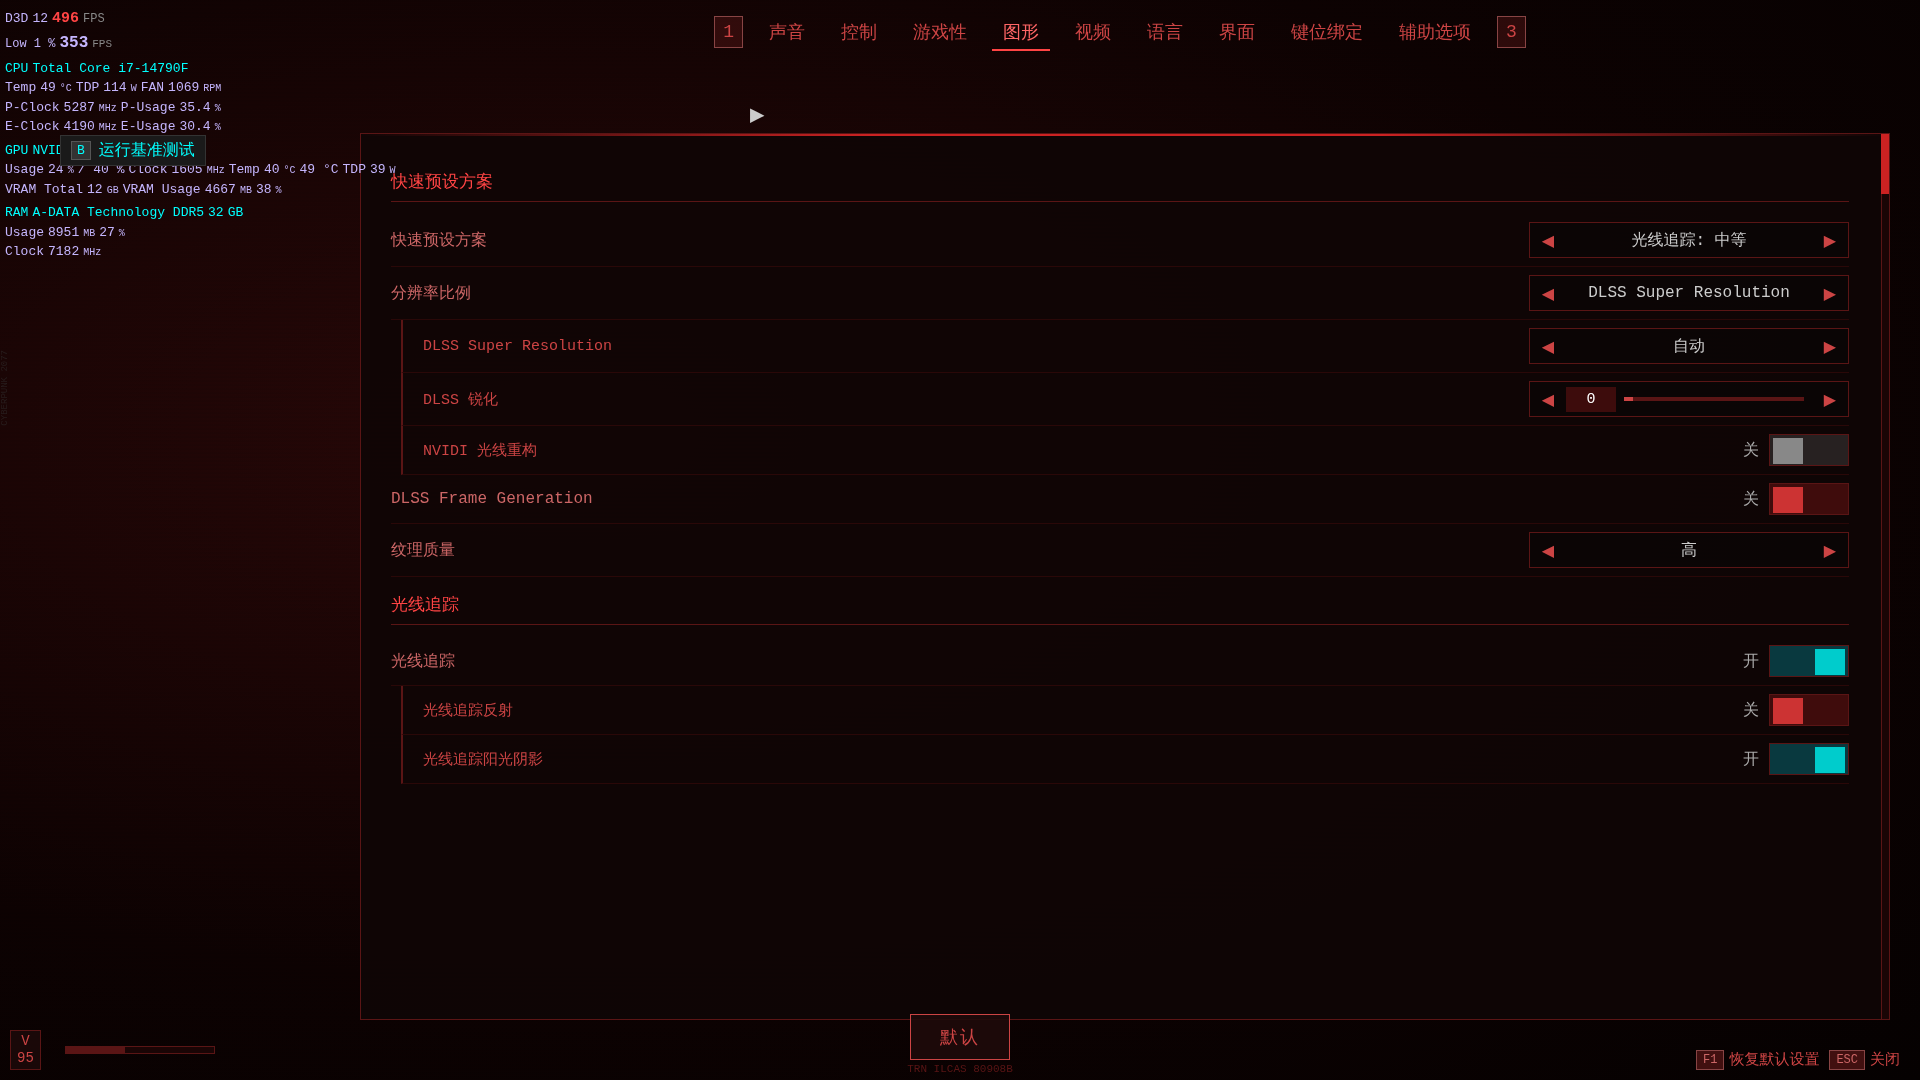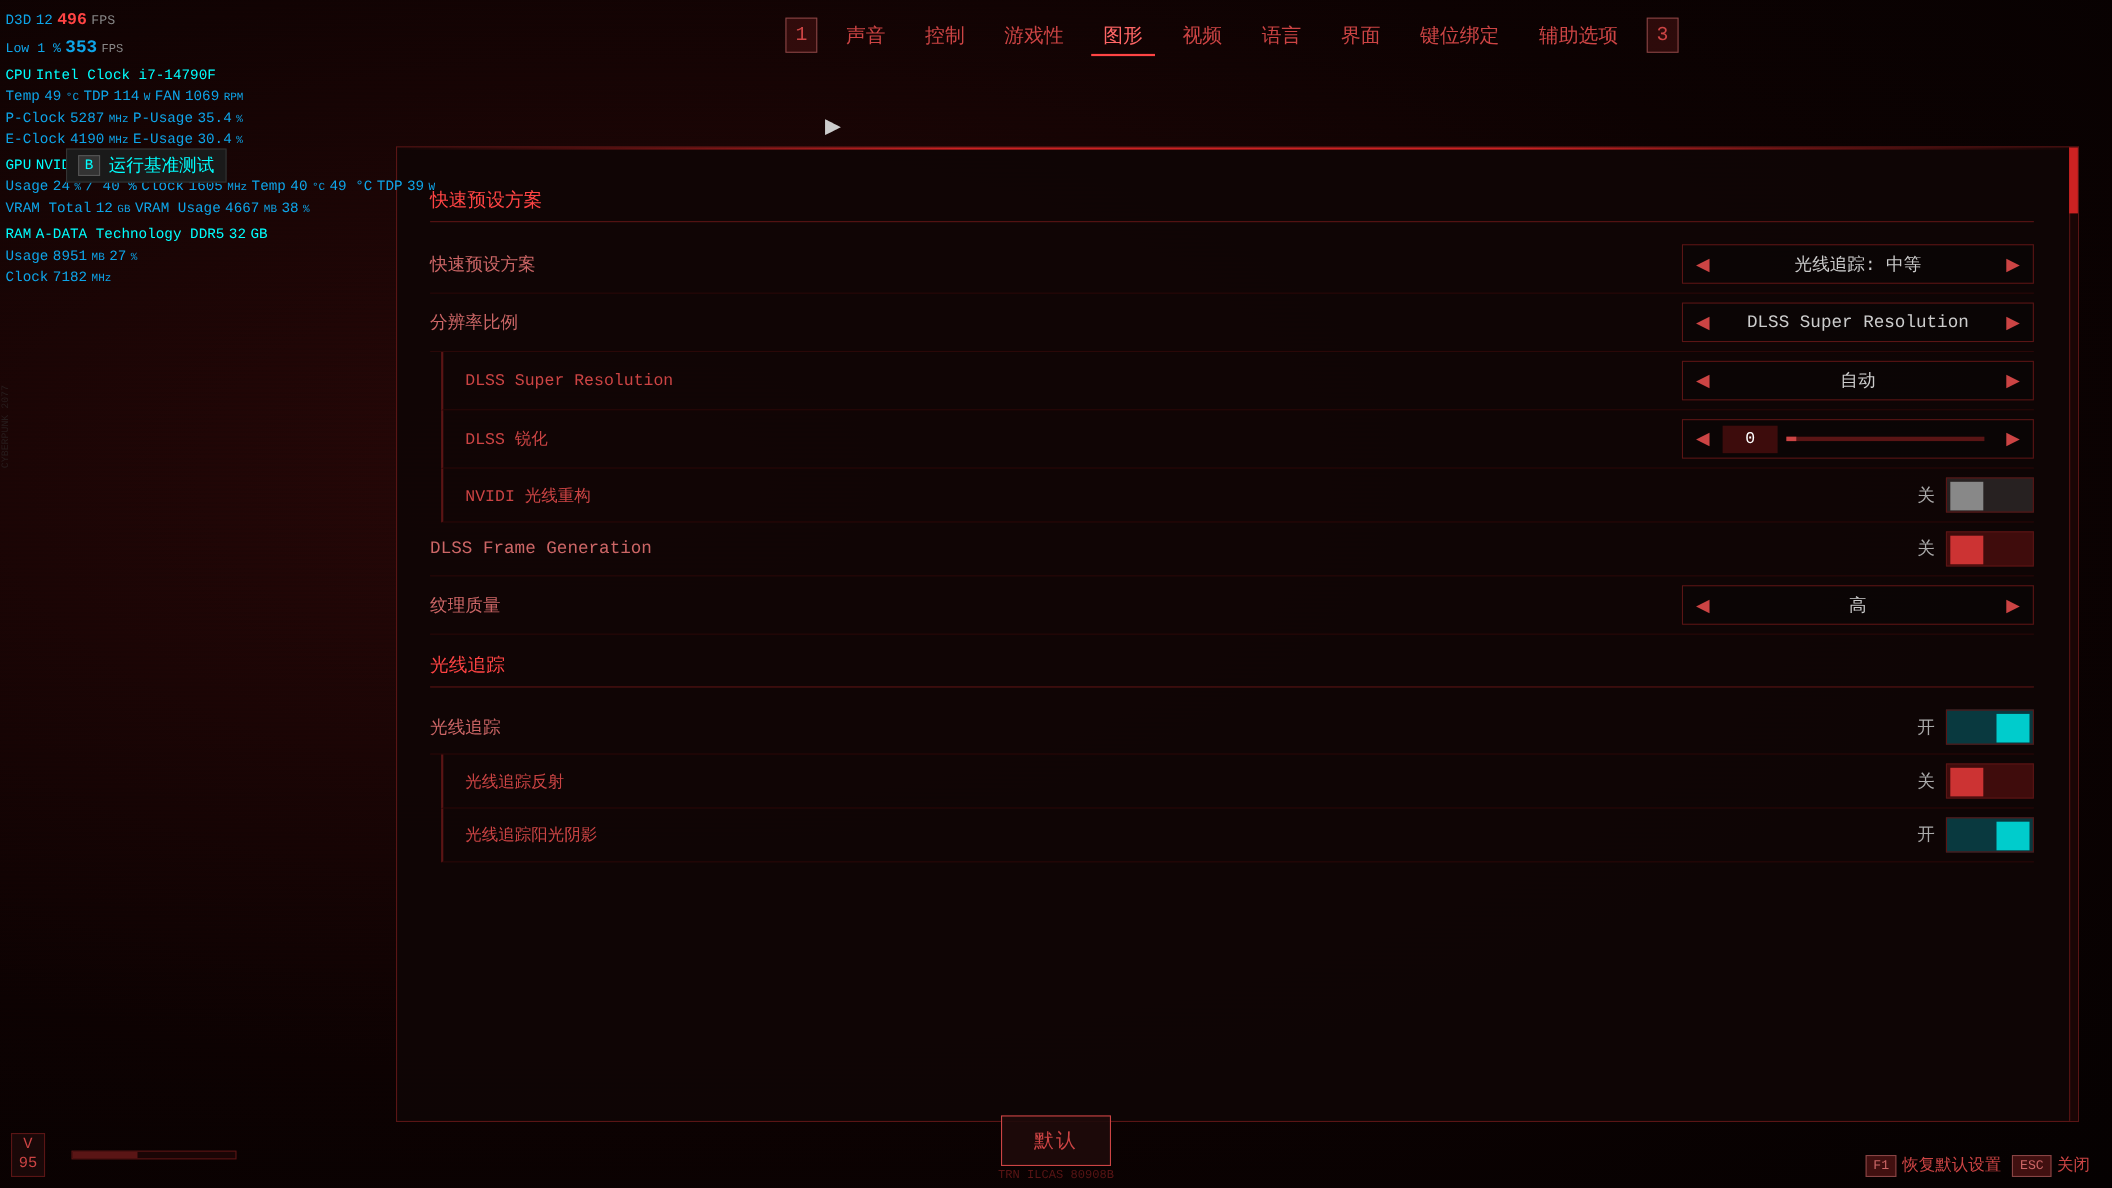--- a/index.html
+++ b/index.html
@@ -35,21 +35,21 @@
     }
 
     .hud-row {
       display: flex;
       align-items: baseline;
       gap: 4px;
       white-space: nowrap;
     }
 
     .hud-cyan { color: #00ffff; }
-    .hud-red { color: #0ea5e9; }
+    .hud-red { color: #c4b5fd; }
     .hud-small { font-size: 10px; }
     .hud-large { font-size: 15px; font-weight: bold; color: #ff4444; }
     .hud-fps { font-size: 11px; color: #888; }
 
     
     .benchmark-tooltip {
       position: absolute;
       top: 135px;
       left: 60px;
       z-index: 20;
@@ -472,21 +472,21 @@
     <span class="hud-large">496</span>
     <span class="hud-fps" style="font-size:12px;">FPS</span>
   </div>
   <div class="hud-row">
     <span class="hud-red" style="font-size:12px;">Low 1 %</span>
     <span class="hud-red" style="font-size:16px;font-weight:bold;">353</span>
     <span class="hud-fps" style="font-size:11px;">FPS</span>
   </div>
   <div class="hud-row" style="margin-top:4px;">
     <span class="hud-cyan">CPU</span>
-    <span class="hud-cyan">Intel Clock i7-14790F</span>
+    <span class="hud-cyan">Total Core i7-14790F</span>
   </div>
   <div class="hud-row">
     <span class="hud-red">Temp</span>
     <span class="hud-red">49</span>
     <span class="hud-red hud-small">°C</span>
     <span class="hud-red">TDP</span>
     <span class="hud-red">114</span>
     <span class="hud-red hud-small">W</span>
     <span class="hud-red">FAN</span>
     <span class="hud-red">1069</span>

